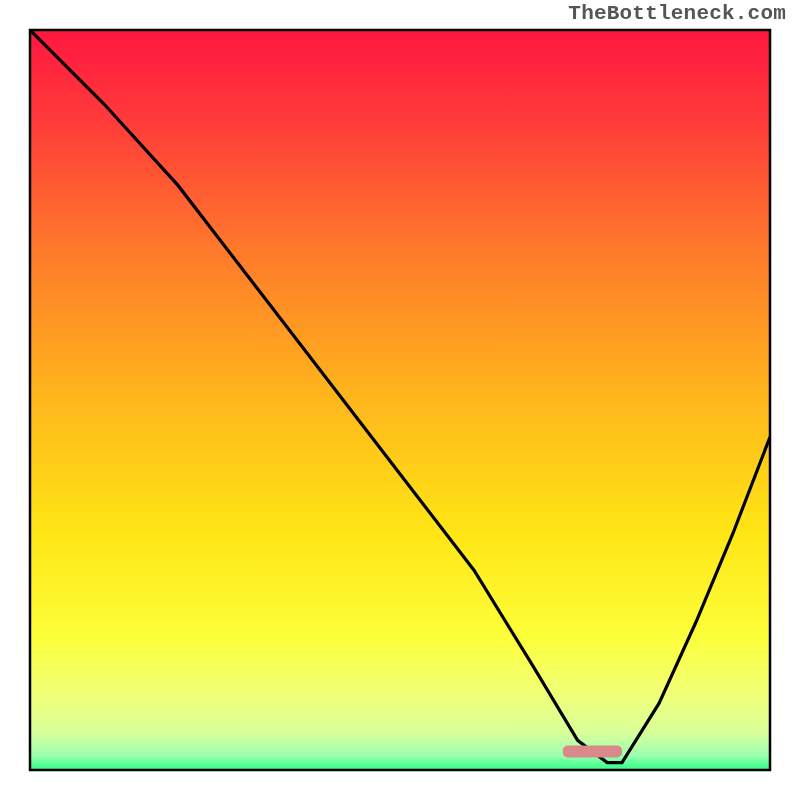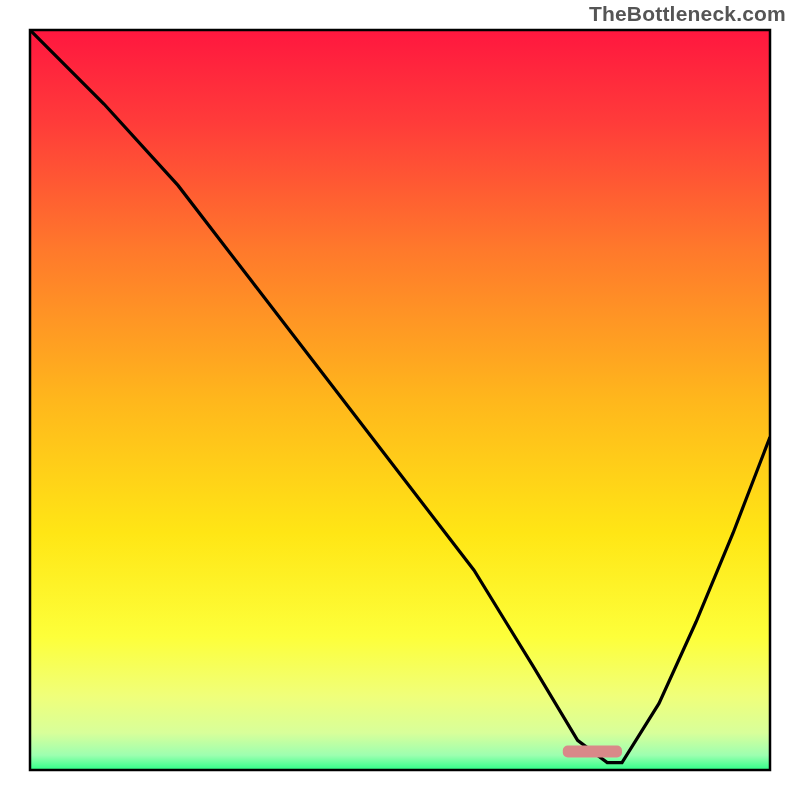--- a/index.html
+++ b/index.html
@@ -8,20 +8,21 @@
     width: 800px;
     height: 800px;
     background: #ffffff;
     font-family: Arial, Helvetica, sans-serif;
     overflow: hidden;
   }
   .frame {
     position: relative;
     width: 800px;
     height: 800px;
+    font-family: Liberation Mono, monospace;
   }
   .watermark {
     position: absolute;
     top: 2px;
     right: 14px;
     font-size: 21px;
     font-weight: 600;
     color: #555555;
     letter-spacing: 0.2px;
   }

